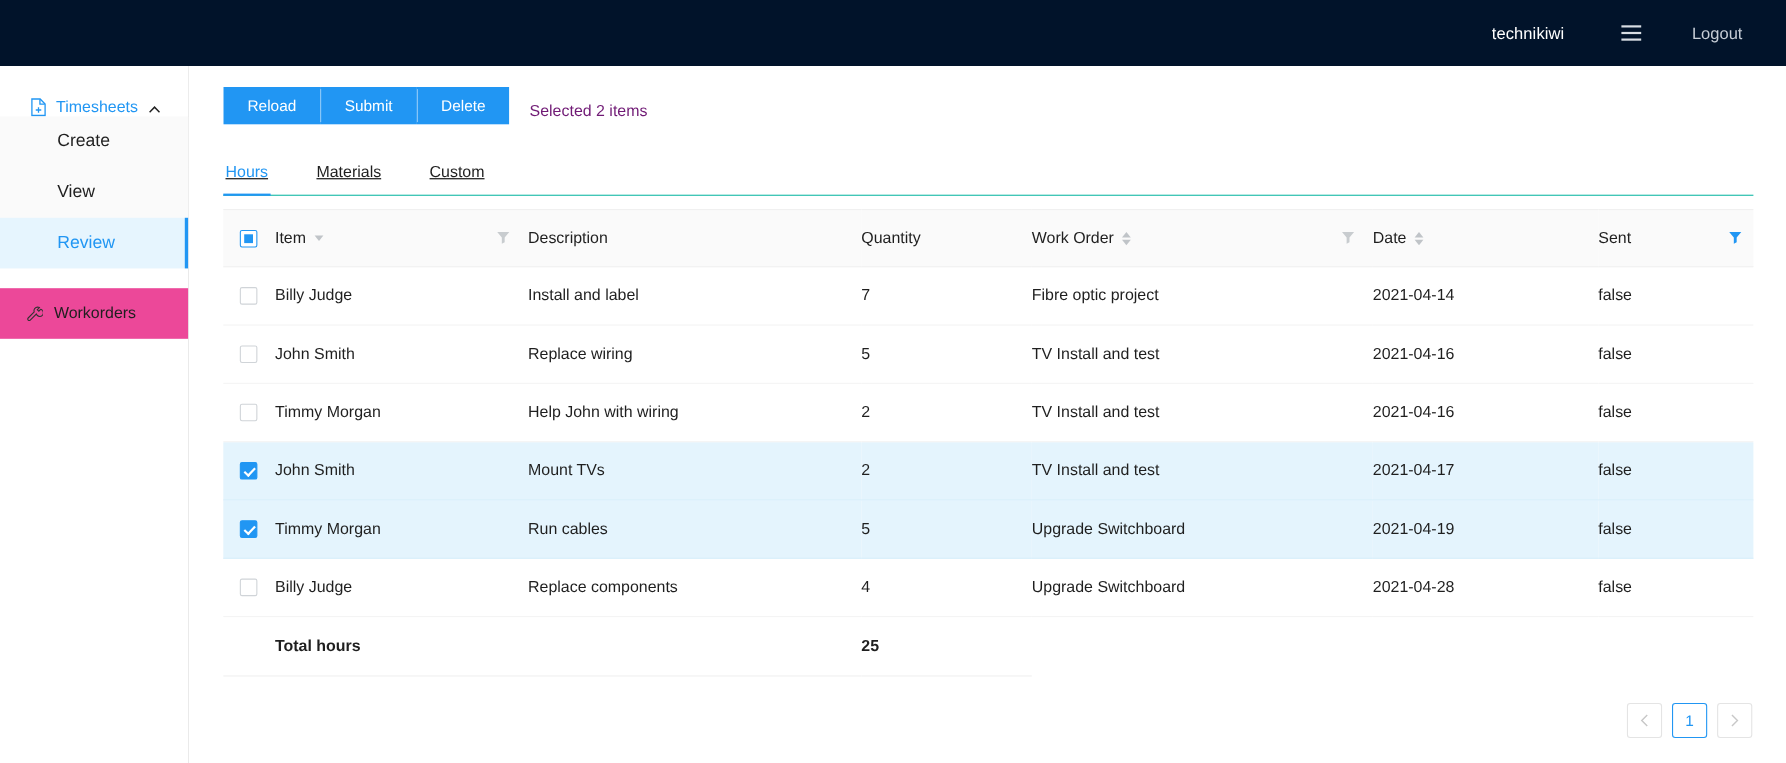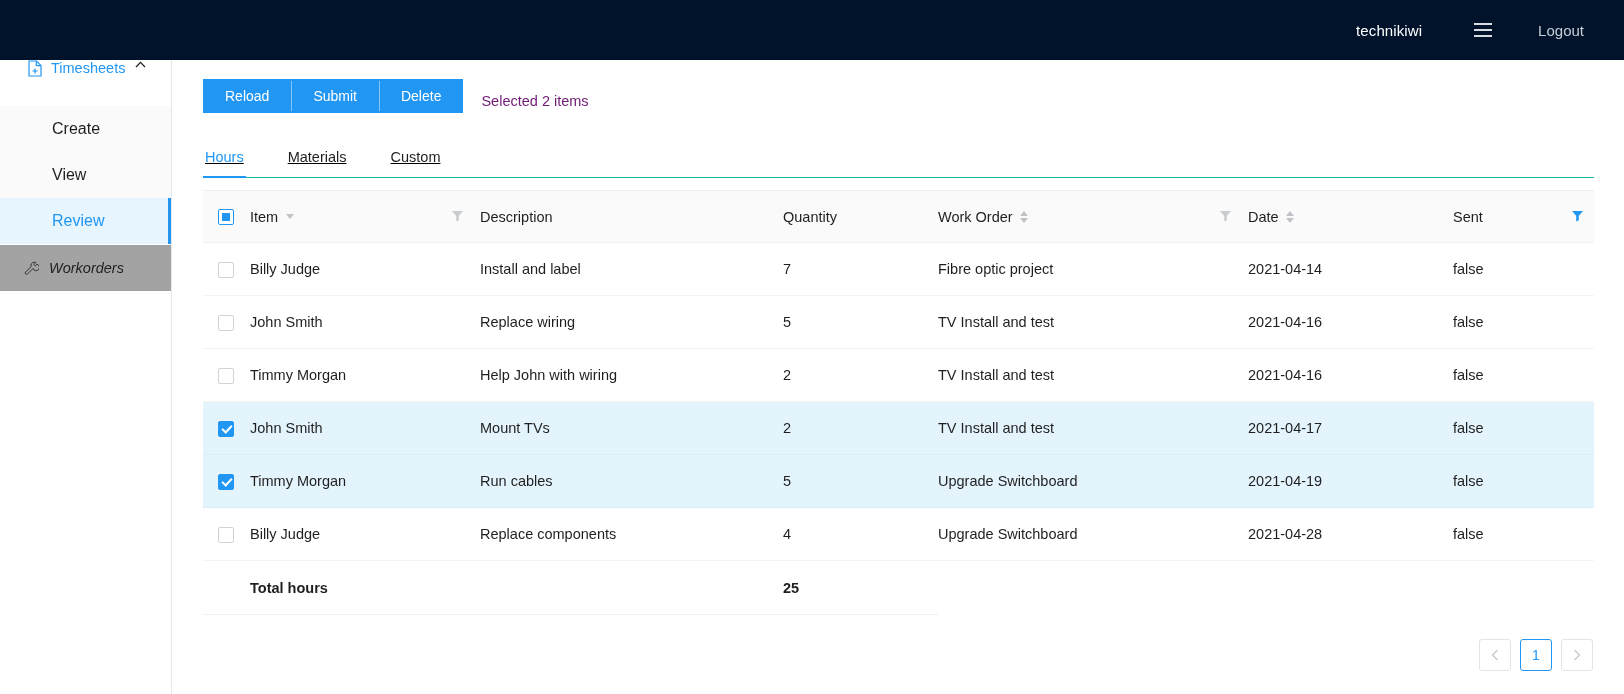--- a/index.html
+++ b/index.html
@@ -47,21 +47,21 @@
   .sidebar {
     width: 172px;
     flex: 0 0 172px;
     background: #ffffff;
     border-right: 1px solid #e8e8e8;
     padding-top: 0;
   }
   .side-group-head {
     height: 46px;
     display: flex;
-    align-items: flex-start;
+    align-items: flex-end;
     padding-left: 28px;
     color: #2196f3;
     font-size: 14.5px;
     cursor: pointer;
     background: #ffffff;
   }
   .side-group-head .doc-icon { margin-right: 9px; display:flex; }
   .side-group-head .chev {
     margin-left: 10px;
     color: #333;
@@ -87,23 +87,22 @@
     border-right: 3px solid #2196f3;
   }
   .side-bottom {
     height: 46px;
     display: flex;
     align-items: center;
     padding-left: 24px;
     font-size: 14.5px;
     color: #1f1f1f;
     cursor: pointer;
-    background: #a3a3a3;
-    margin-top: 1px;
-    font-style: italic;
+    background: #ec4899;
+    margin-top: 18px;
   }
   .side-bottom .wrench-icon { margin-right: 10px; display:flex; }
 
   
   .main {
     flex: 1 1 auto;
     padding: 24px 30px 0 31px;
     background: #ffffff;
     overflow: hidden;
   }

